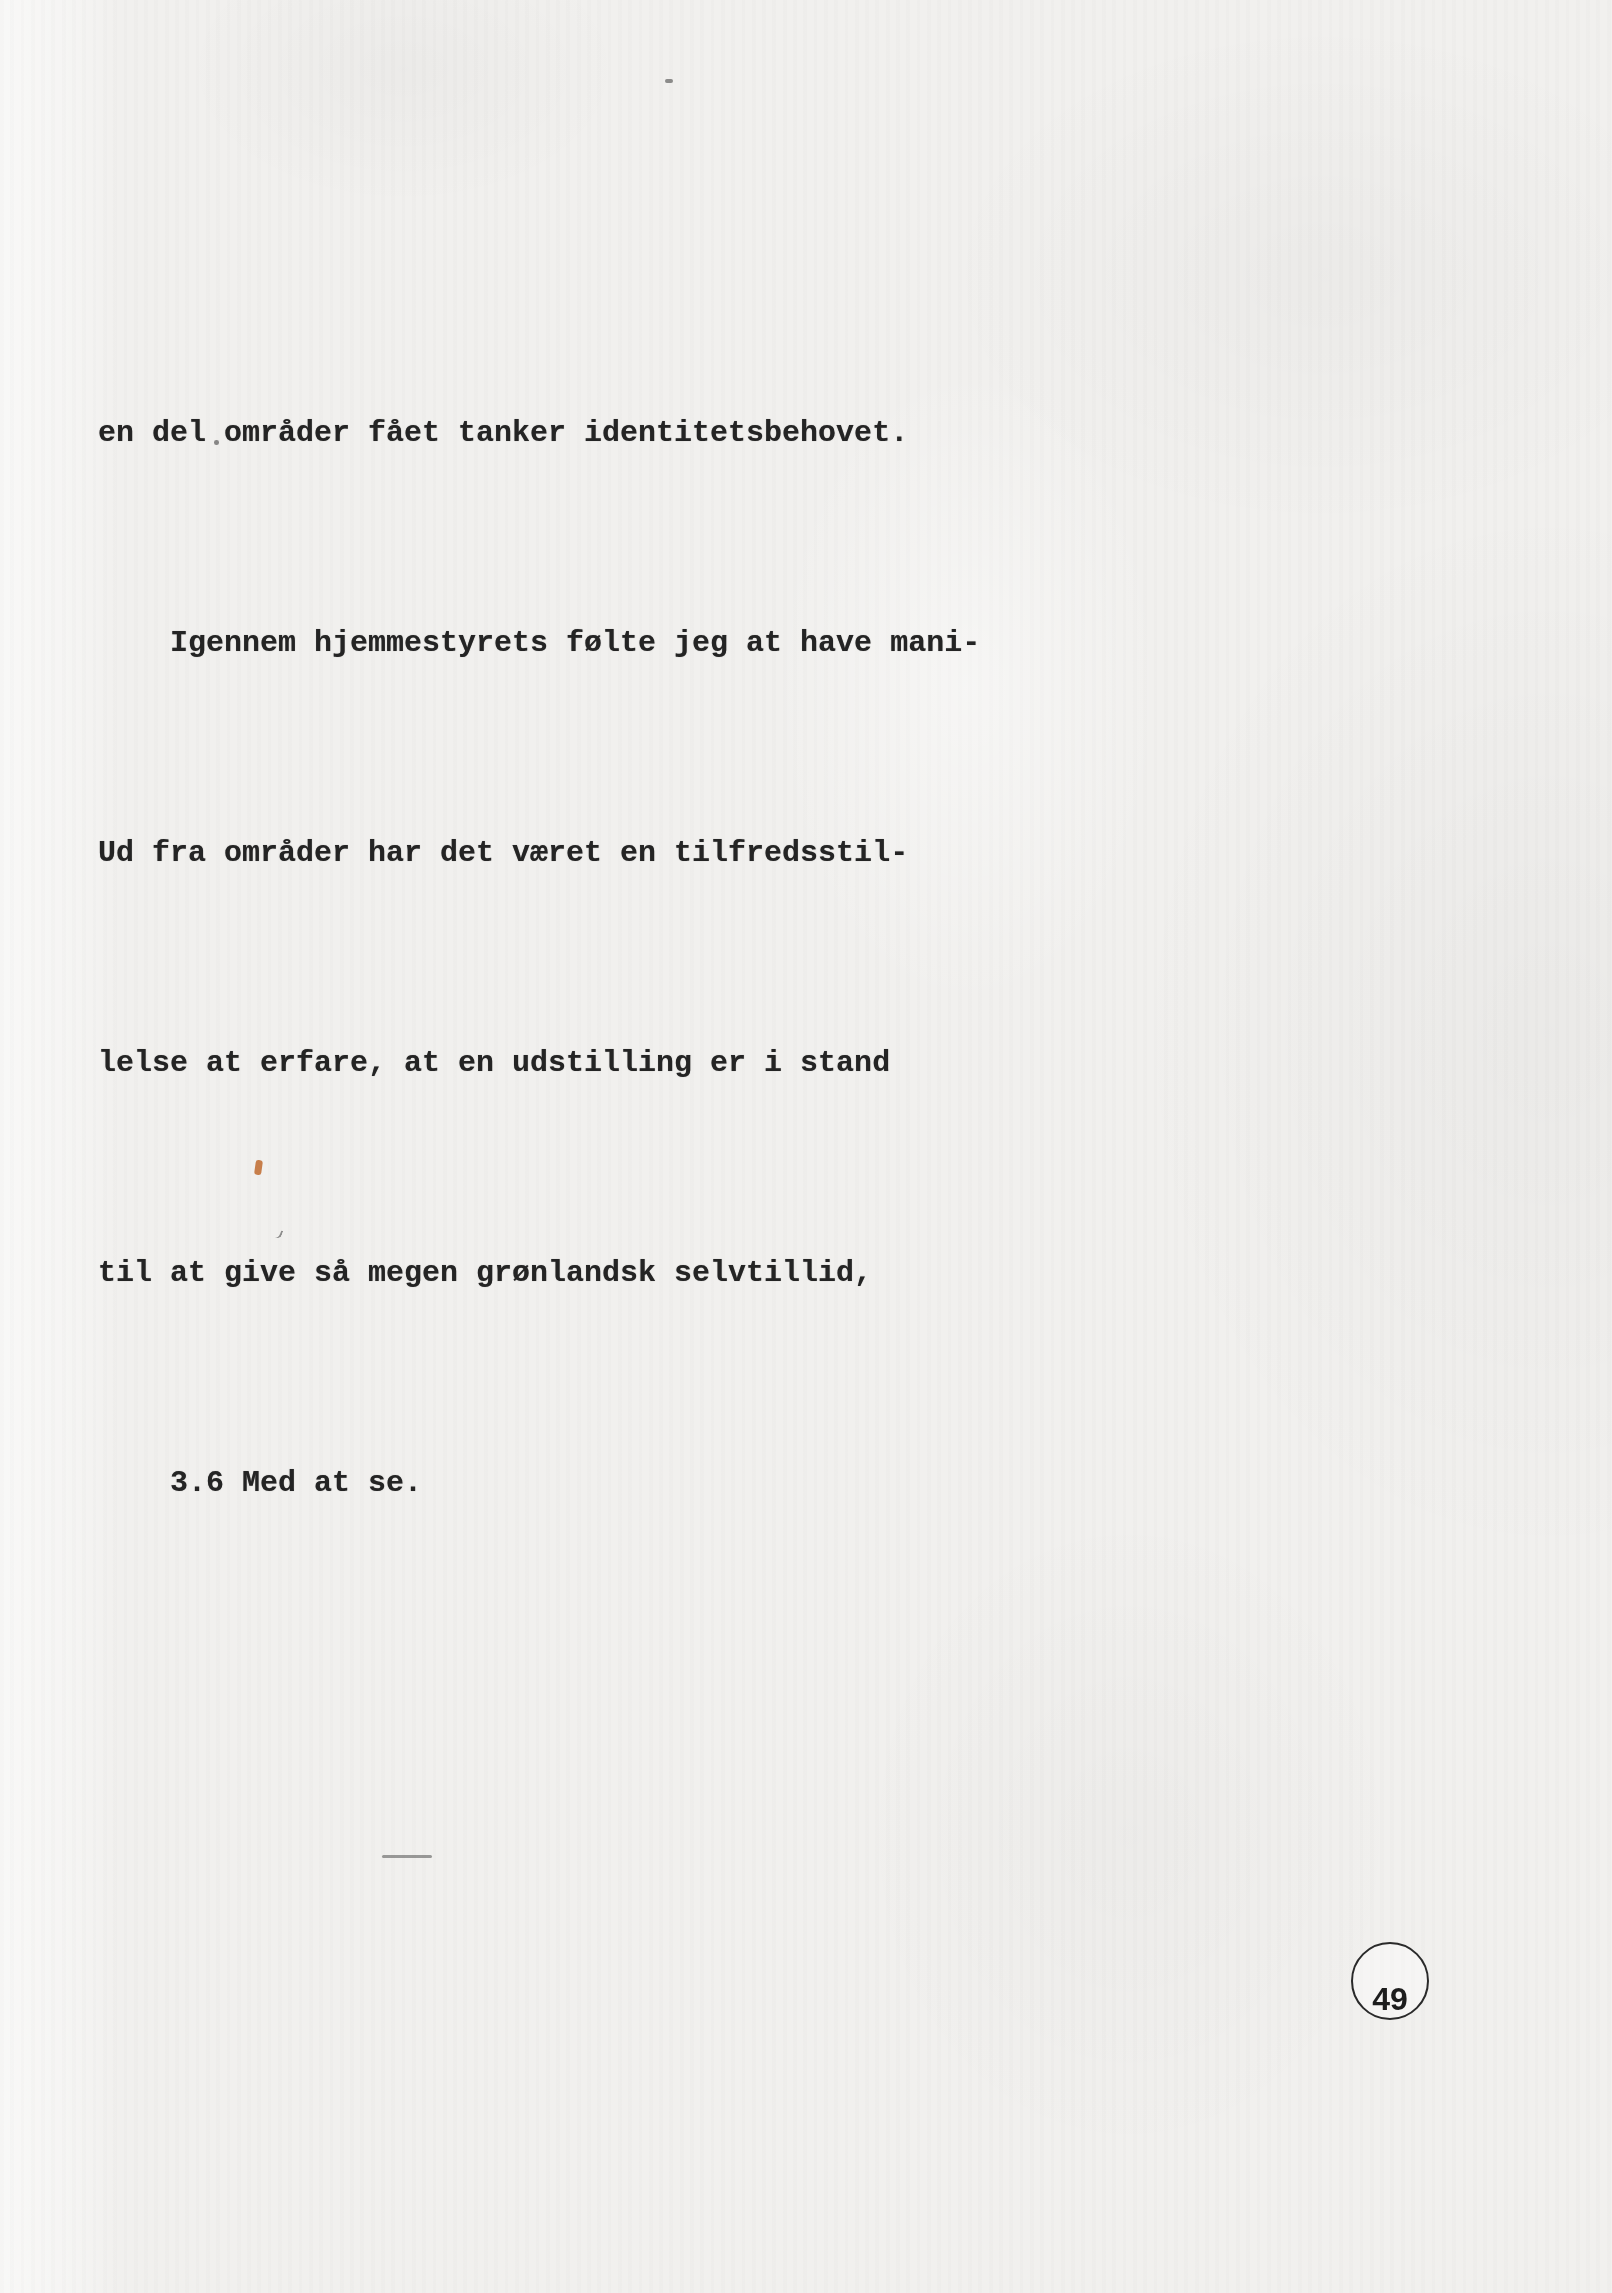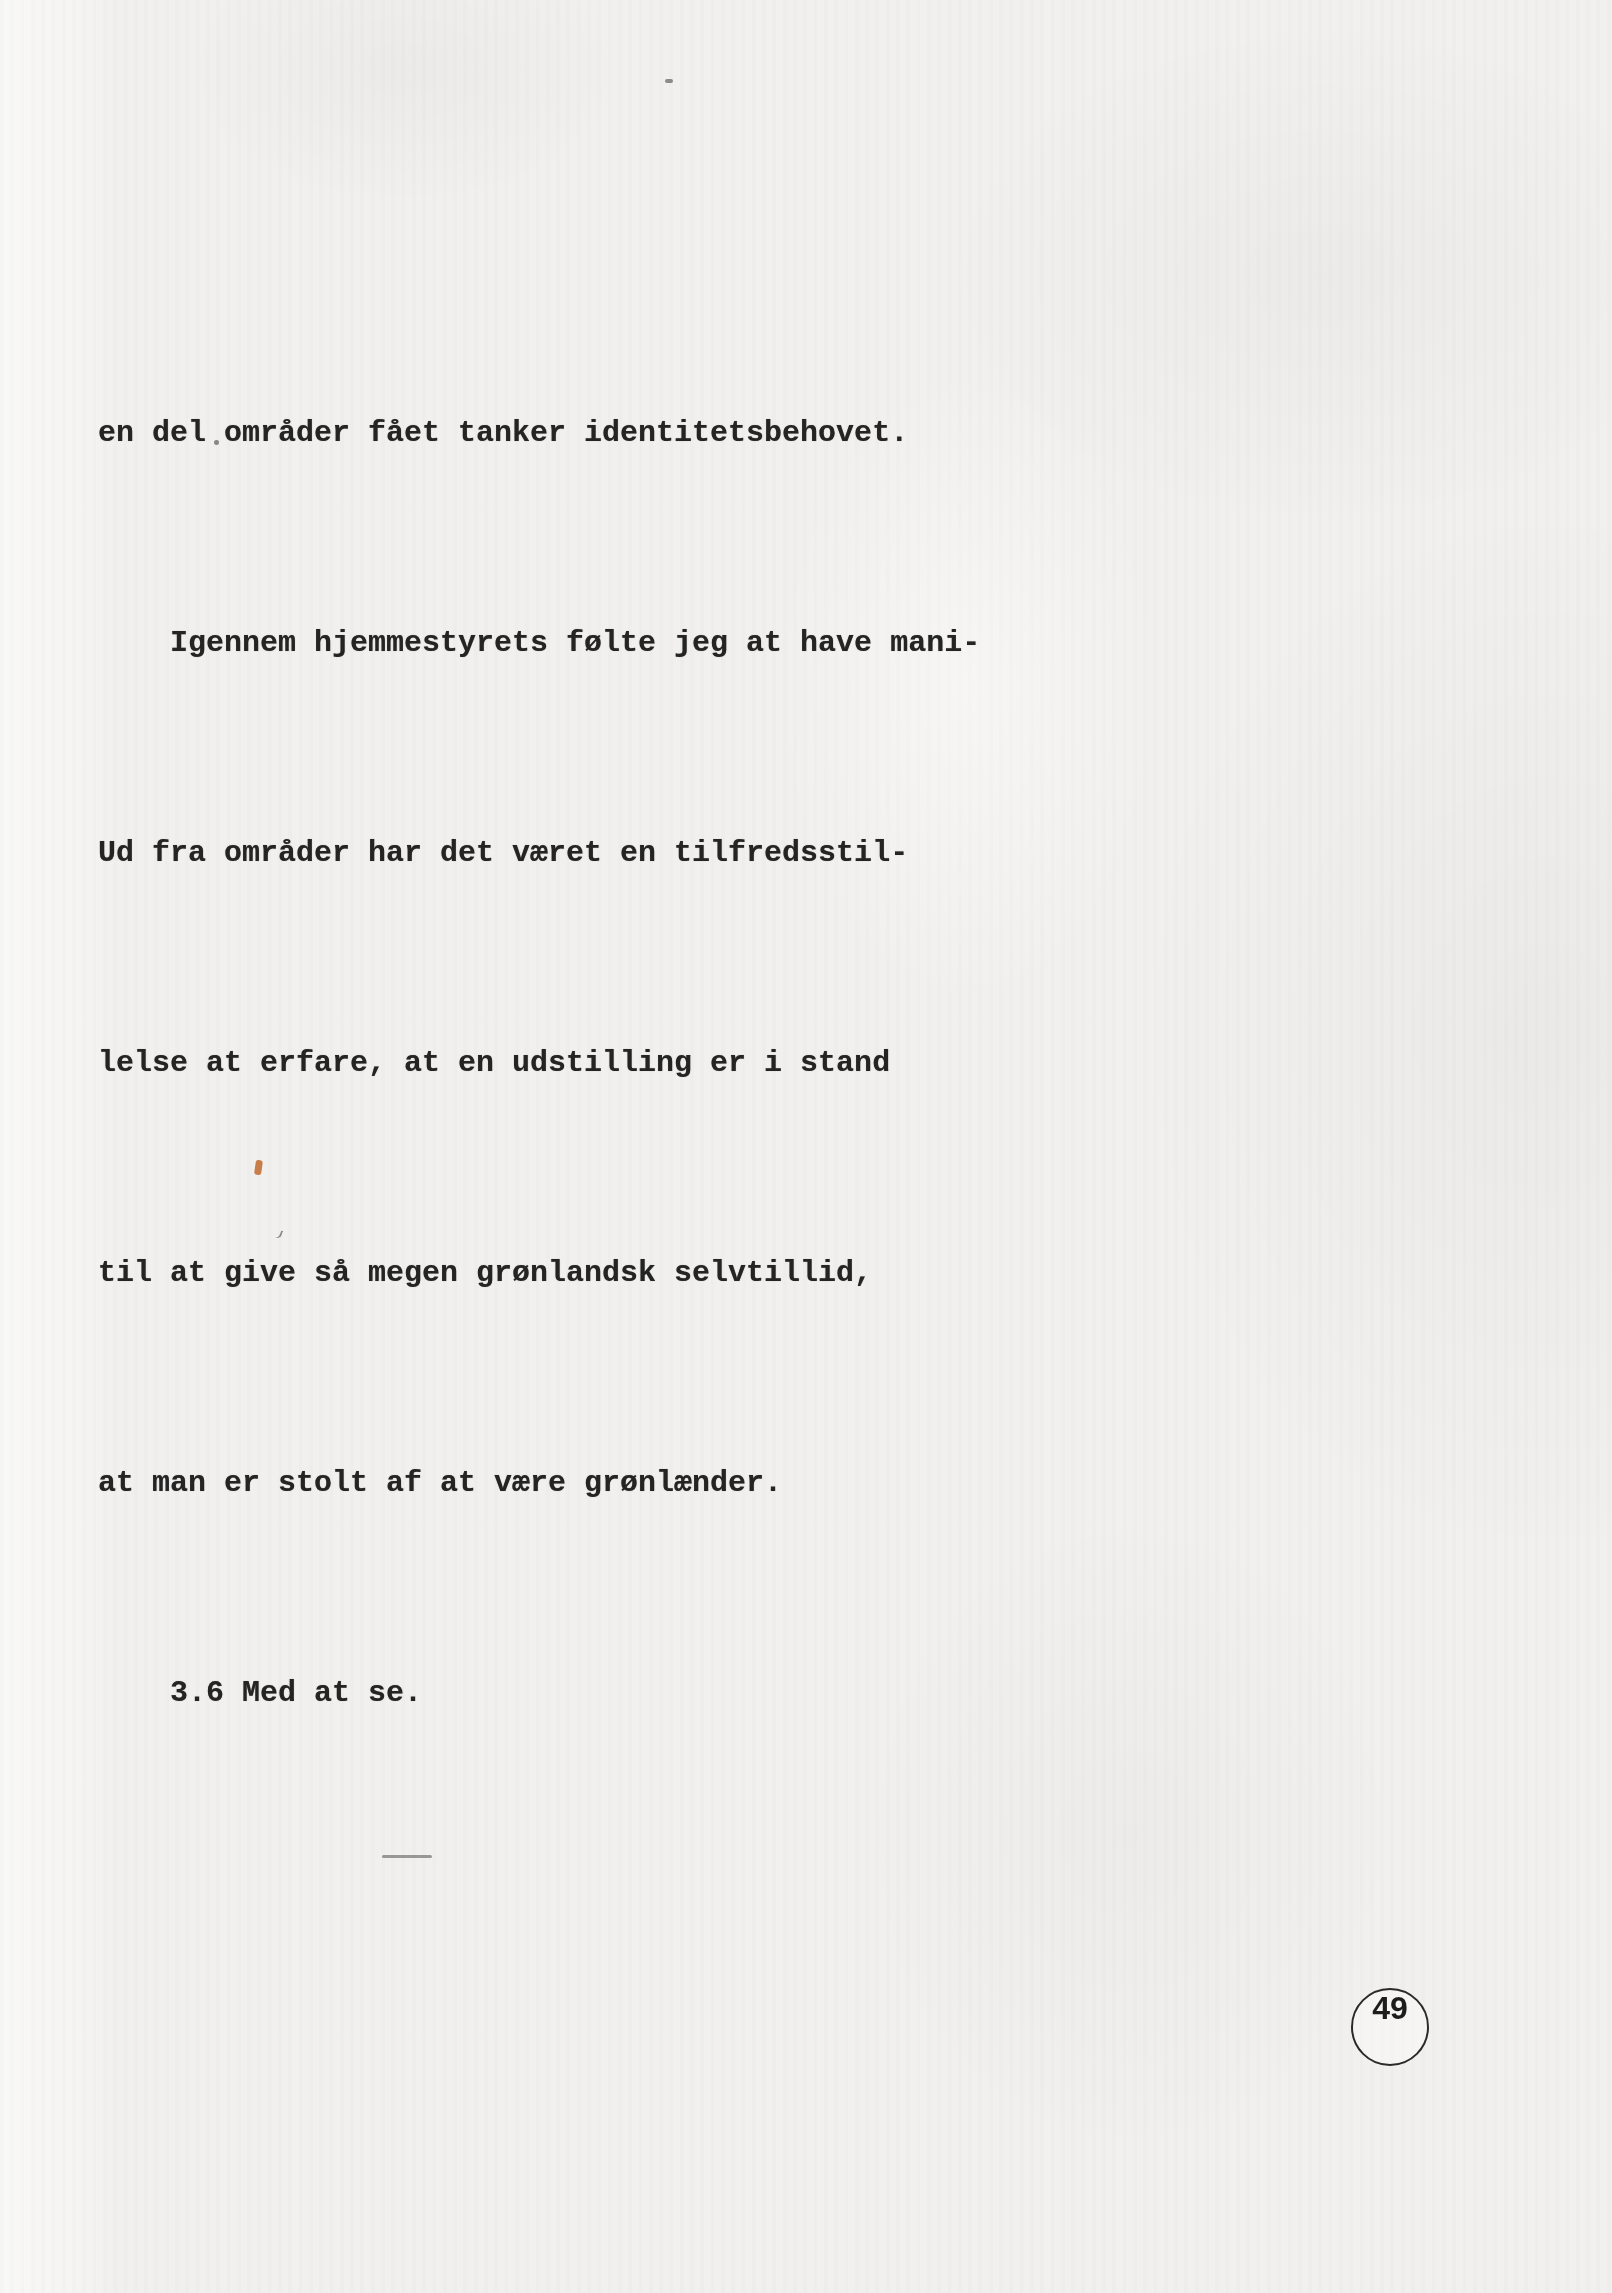--- a/index.html
+++ b/index.html
@@ -37,28 +37,28 @@
     font-weight: bold;
     line-height: 70px;
     white-space: pre;
     letter-spacing: 0px;
     text-shadow: 0 0 0.9px rgba(40,40,40,0.45);
   }
   .text-line { height: 70px; }
   .page-number-badge {
     position: absolute;
     left: 1351px;
-    top: 1988px;
+    top: 1942px;
     width: 78px;
     height: 78px;
     border: 2.8px solid #2a2a2a;
     border-radius: 50%;
     box-sizing: border-box;
     display: flex;
-    align-items: flex-start;
+    align-items: flex-end;
     justify-content: center;
     color: #1d1d1d;
     font-size: 32px;
     font-weight: bold;
     font-family: "Liberation Sans", sans-serif;
     background: rgba(255,255,255,0.35);
   }
   
   .artifact { position: absolute; pointer-events: none; }
   .speck-orange {
@@ -99,21 +99,20 @@
 <body>
 
 <div class="paper-texture"></div>
 
 <div class="text-block">
   <div class="text-line">en del områder fået tanker identitetsbehovet.</div>
   <div class="text-line">    Igennem hjemmestyrets følte jeg at have mani-</div>
   <div class="text-line">Ud fra områder har det været en tilfredsstil-</div>
   <div class="text-line">lelse at erfare, at en udstilling er i stand</div>
   <div class="text-line">til at give så megen grønlandsk selvtillid,</div>
-  <div class="text-line">at man er stolt af at være grønlænder.</div>
   <div class="text-line">    3.6 Med at se.</div>
   
   
   
   
   
   
   
   
   

